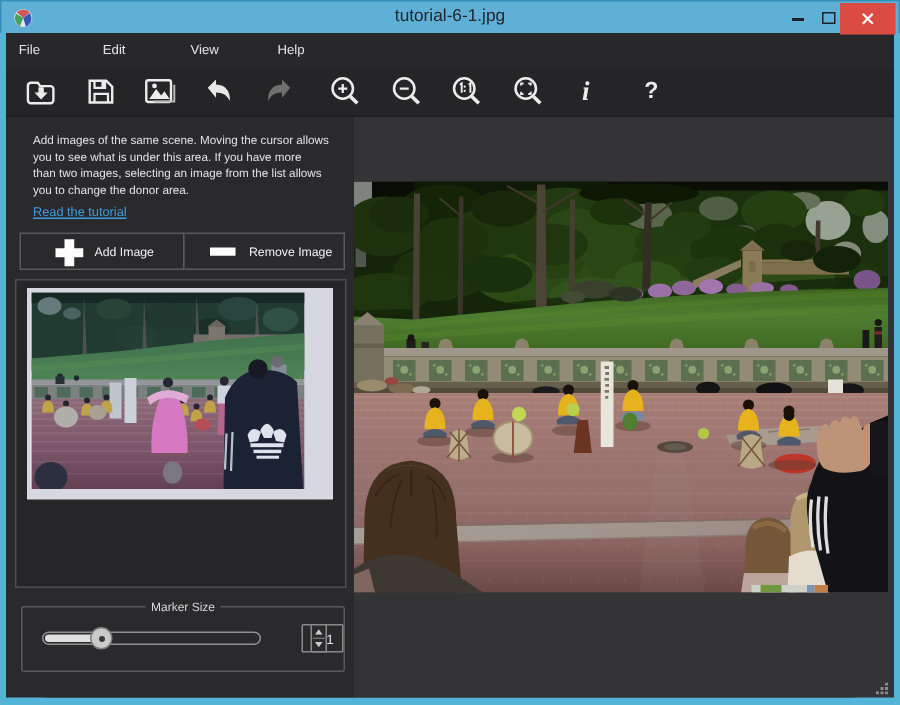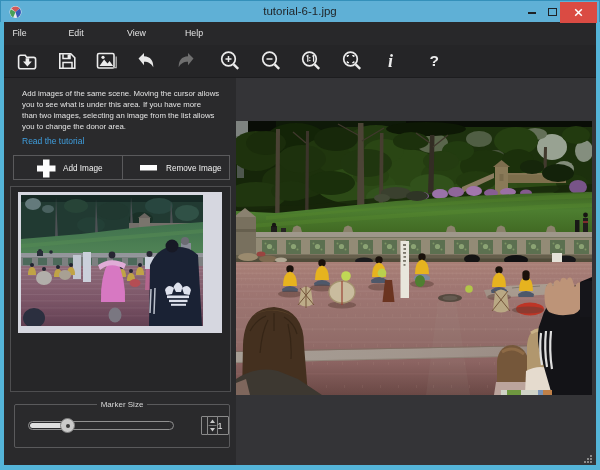--- a/index.html
+++ b/index.html
@@ -11,21 +11,21 @@
 #btn-max { position:absolute; left:547px; top:7px; width:9px; height:8px; border:1.5px solid #1e2226; }
 #btn-close { position:absolute; left:559px; top:1px; width:37px; height:21px; background:#da4b43; }
 #btn-close svg { position:absolute; left:14px; top:6px; }
 #client { position:absolute; left:4px; top:22px; width:592px; height:443px; background:#2a2a2c;border-radius:28px; }
 #menubar { position:absolute; left:0; top:0; width:592px; height:23px; background:#28282a; color:#e4e4e4; font-size:8.8px; }
 #menubar span { position:absolute; top:6px; }
 #toolbar { position:absolute; left:0; top:23px; width:592px; height:33px; background:#252527; border-bottom:1px solid #1d1d1f; }
 #canvas { position:absolute; left:232px; top:56px; width:360px; height:387px; background:#343437; }
 #panel { position:absolute; left:0; top:56px; width:232px; height:387px; background:#2a2a2c; }
 #instr { position:absolute; left:18px; top:10px; color:#e2e2e2; font-size:7.8px; line-height:11px; white-space:nowrap; }
-#rtut { position:absolute; left:18px; top:58px; color:#3f9ede; font-size:8.5px; }
+#rtut { position:absolute; left:18px; top:58px; color:#3f9ede; font-size:8.5px; text-decoration:underline; }
 .btn { position:absolute; top:77px; height:25px; background:#2a2a2c; border:1px solid #5a5a5c; }
 #btn-add { left:9px; width:110px; }
 #btn-rem { left:118px; width:108px; }
 #listbox { position:absolute; left:6px; top:108px; width:221px; height:206px; border:1px solid #4e4e50; background:#262628; }
 #thumb { position:absolute; left:7px; top:5px; width:204px; height:141px; background:#d6d7e0; }
 #thumb svg { position:absolute; left:3px; top:3px; }
 #groupbox { position:absolute; left:10px; top:326px; width:216px; height:44px; border:1px solid #5a5a5c; border-radius:2px; }
 #gbtitle { position:absolute; left:0; right:0; top:-5px; text-align:center; font-size:8px; }
 #gbtitle em { background:#2a2a2c; padding:0 4px; color:#d8d8d8; font-style:normal; }
 #slider-track { position:absolute; left:13px; top:16px; width:146px; height:9px; border:1px solid #909090; border-radius:4.5px; background:#2a2a2c; }

